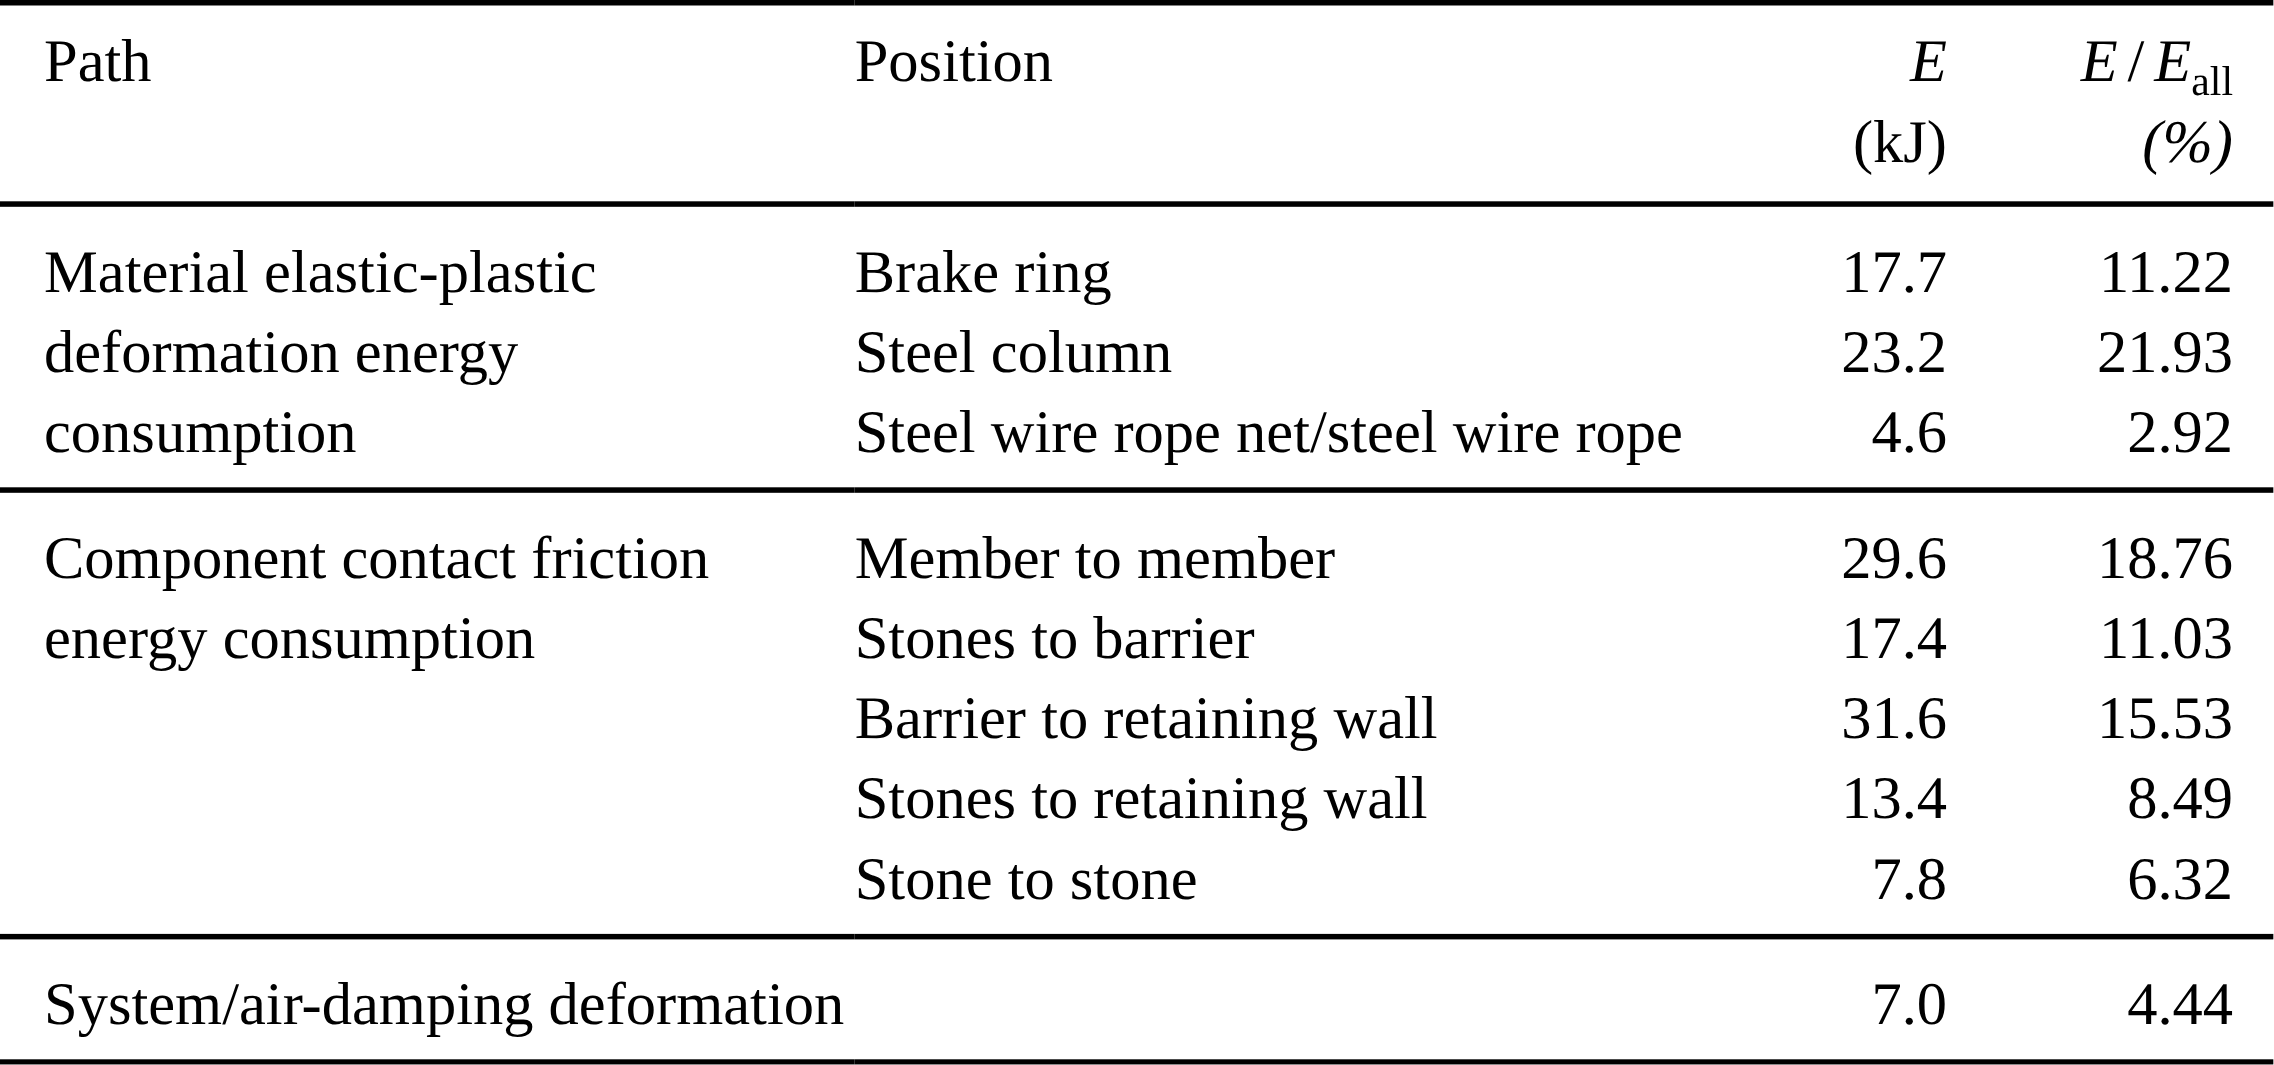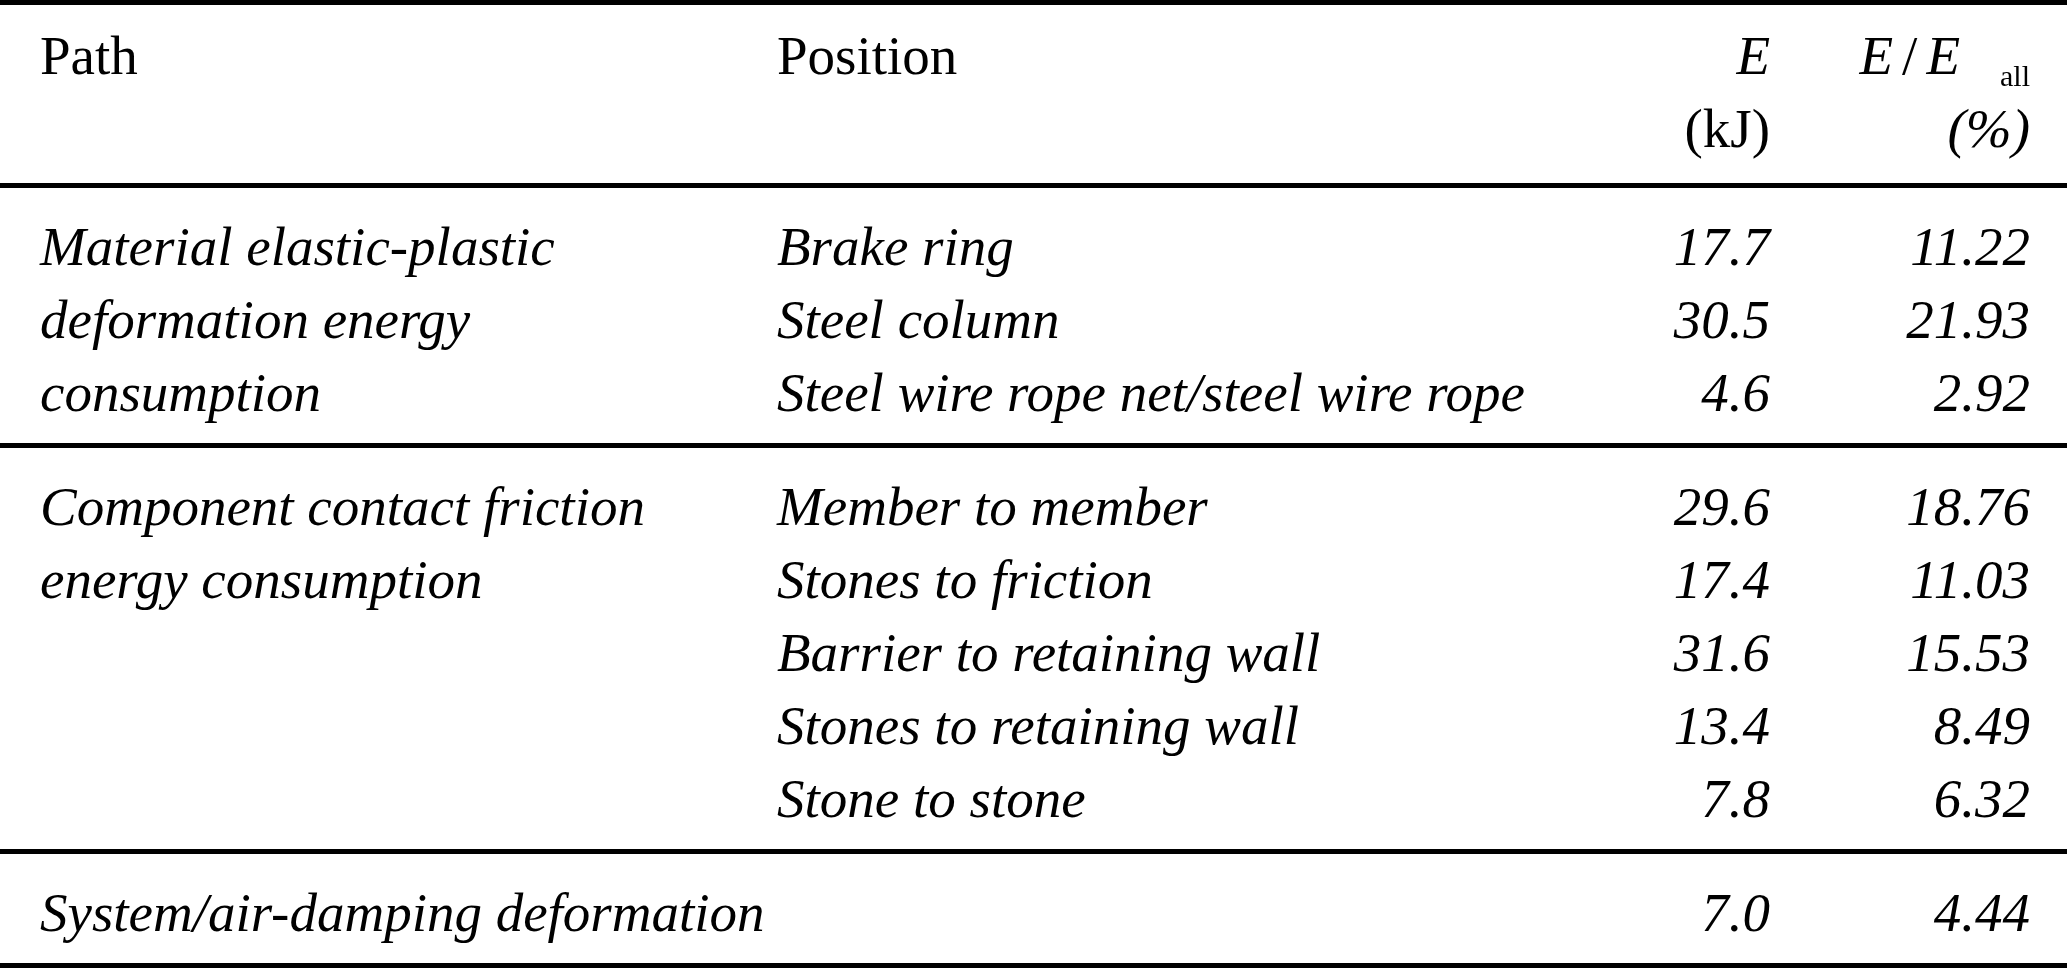--- a/index.html
+++ b/index.html
@@ -32,33 +32,32 @@
     font-weight: normal;
     box-sizing: border-box;
   }
   .cell-path, .cell-path-span { padding-left: 40px; }
   .cell-path { padding-right: 80px; margin-left: 16px; }
   .last-col { padding-right: 37px; }
   .num { text-align: right; }
   .left { text-align: left; }
 
   thead th { padding-top: 14px; padding-bottom: 18px; }
-  tbody { border-top: 5px solid #000; font-style: italic; }
+  tbody { border-top: 5px solid #000; }
   tbody tr.first td { padding-top: 22px; }
   tbody tr.last td { padding-bottom: 14px; }
 
   .pos { white-space: nowrap; }
   i { font-style: italic; }
   .slash { font-style: normal; padding: 0 9px; }
   sub.subscript {
-    font-size: 30px;
+    font-size: 38px;
     line-height: 0;
     vertical-align: sub;
     font-style: normal;
-    margin-left: 40px;
   }
   .unit-italic { font-style: italic; }
 </style>
 </head>
 <body>
 
 <div class="page">
   <table class="energy">
     <colgroup>
       <col class="c1">
@@ -84,39 +83,39 @@
 
     <tbody>
       <tr class="first">
         <td class="cell-path" rowspan="3">Material elastic-plastic deformation energy consumption</td>
         <td class="pos">Brake ring</td>
         <td class="num">17.7</td>
         <td class="num last-col">11.22</td>
       </tr>
       <tr>
         <td class="pos">Steel column</td>
-        <td class="num">30.5</td>
+        <td class="num">23.2</td>
         <td class="num last-col">21.93</td>
       </tr>
       <tr class="last">
         <td class="pos">Steel wire rope net/steel wire rope</td>
         <td class="num">4.6</td>
         <td class="num last-col">2.92</td>
       </tr>
     </tbody>
 
     <tbody>
       <tr class="first">
         <td class="cell-path" rowspan="5">Component contact friction energy consumption</td>
         <td class="pos">Member to member</td>
         <td class="num">29.6</td>
         <td class="num last-col">18.76</td>
       </tr>
       <tr>
-        <td class="pos">Stones to friction</td>
+        <td class="pos">Stones to barrier</td>
         <td class="num">17.4</td>
         <td class="num last-col">11.03</td>
       </tr>
       <tr>
         <td class="pos">Barrier to retaining wall</td>
         <td class="num">31.6</td>
         <td class="num last-col">15.53</td>
       </tr>
       <tr>
         <td class="pos">Stones to retaining wall</td>

